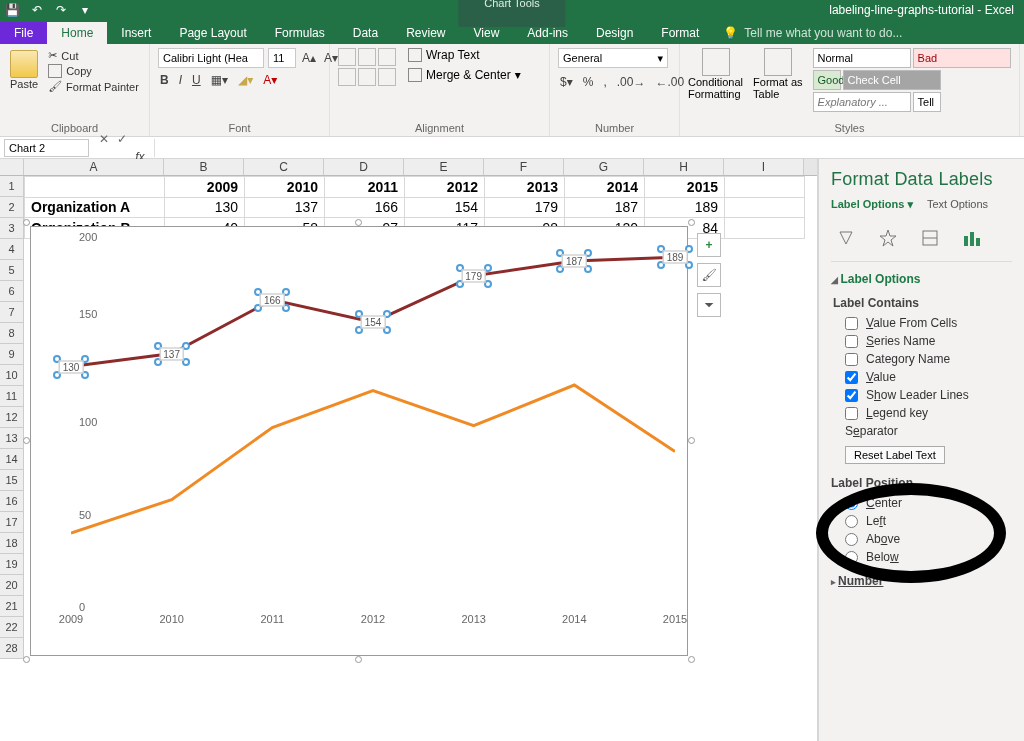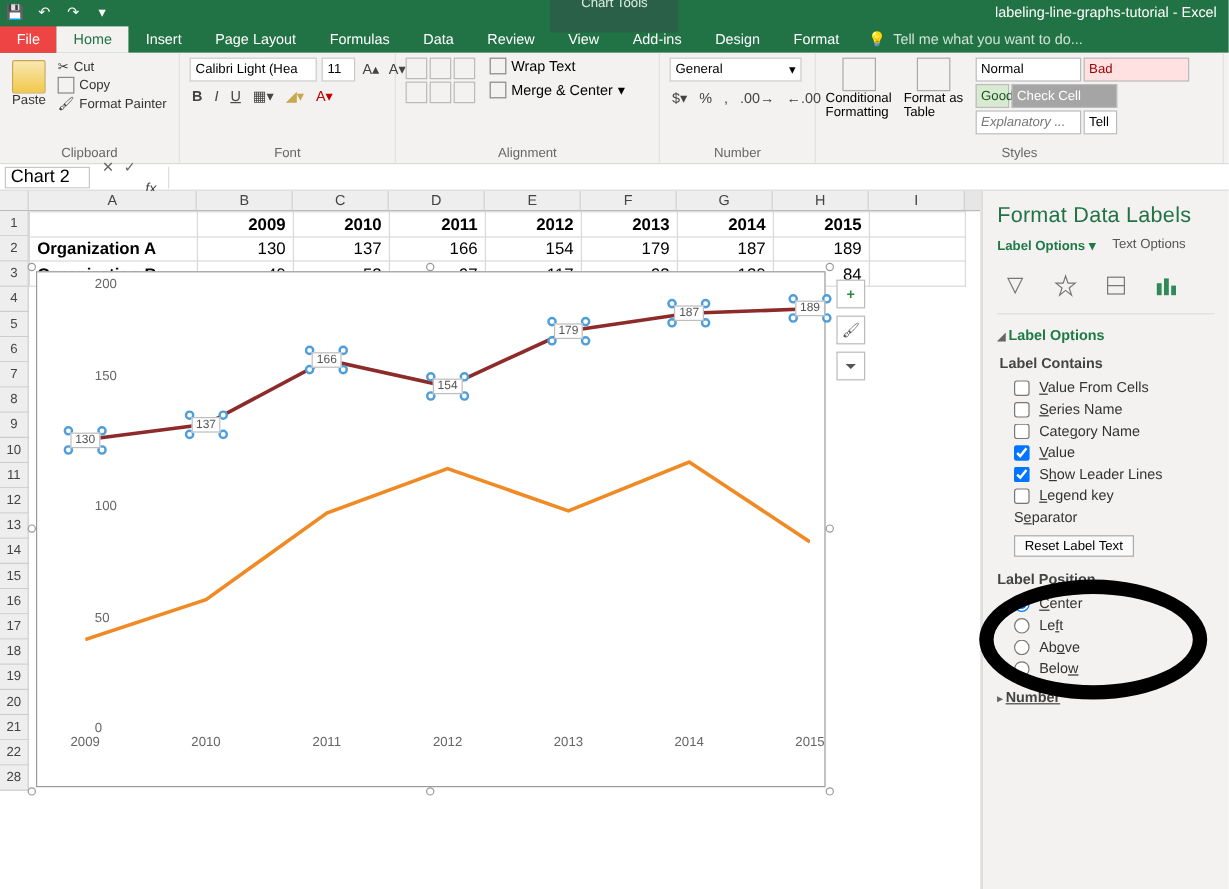--- a/index.html
+++ b/index.html
@@ -9,21 +9,21 @@
   .titlebar { background: #217346; color: #fff; height: 20px; display: flex; align-items: center; position: relative; }
   .qatoolbar { display: flex; gap: 10px; padding: 0 6px; align-items: center; }
   .qatoolbar span { width: 14px; height: 14px; display: inline-flex; align-items: center; justify-content: center; color: #fff; font-size: 12px; }
   .title-center { position: absolute; left: 50%; transform: translateX(-50%); display: flex; align-items: center; font-size: 11px; color: #dfeee6; }
   .title-ctools { background: #2a6047; padding: 0 26px; line-height: 20px; height: 34px; }
   .title-right { position: absolute; right: 10px; font-size: 12px; color: #fff; line-height: 20px; }
 
   
   .ribbon-tabs { background: #217346; height: 24px; display: flex; align-items: flex-end; color: #fff; font-size: 12px; }
   .ribbon-tabs .tab { padding: 4px 14px; cursor: pointer; }
-  .ribbon-tabs .tab.file { background: #ef4444; }
+  .ribbon-tabs .tab.file { background: #6d28d9; }
   .ribbon-tabs .tab.active { background: #f3f2f1; color: #217346; }
   .ribbon-tabs .tab.ct { color: #fff; }
   .ribbon-tabs .tellme { padding: 4px 10px; color: #cfe3d7; display: flex; align-items: center; gap: 6px; }
 
   
   .ribbon { background: #f3f2f1; border-bottom: 1px solid #d6d6d6; height: 93px; display: flex; }
   .group { border-right: 1px solid #e1e1e1; padding: 4px 8px 2px 8px; display: flex; flex-direction: column; justify-content: space-between; }
   .group-title { text-align: center; font-size: 11px; color: #666; margin-top: auto; padding-top: 2px; }
   .group-content { display: flex; gap: 6px; }
   .paste-big { display: flex; flex-direction: column; align-items: center; font-size: 11px; color: #333; padding: 2px 2px; }
@@ -37,29 +37,29 @@
   .btnrow { display: flex; gap: 6px; align-items: center; }
   .btn { color: #444; font-size: 12px; padding: 1px 2px; }
   .btn.b { font-weight: bold; } .btn.i { font-style: italic; } .btn.u { text-decoration: underline; }
 
   .align-grid { display: grid; grid-template-columns: repeat(3, 18px); grid-template-rows: repeat(2, 18px); gap: 2px; }
   .align-grid div { border: 1px solid #bbb; }
 
   .num-box { border: 1px solid #c8c8c8; background: #fff; width: 110px; height: 20px; font-size: 11px; padding: 0 4px; display: flex; align-items: center; justify-content: space-between; }
 
   .styles-panel { display: flex; gap: 2px; flex-wrap: wrap; width: 210px; }
-  .style-chip { width: 88px; height: 20px; border: 1px solid #bbb; font-size: 11px; display: flex; align-items: center; padding: 0 4px; background: #fff; }
+  .style-chip { width: 98px; height: 20px; border: 1px solid #bbb; font-size: 11px; display: flex; align-items: center; padding: 0 4px; background: #fff; }
   .style-chip.bad { color: #9c0006; background: #ffe1e1; }
   .style-chip.good { color: #155724; background: #d9ead3; }
   .style-chip.check { background: #a5a5a5; color: #fff; }
   .style-chip.expl { color: #777; font-style: italic; text-align: right; }
 
   
   .formulabar { height: 22px; border-bottom: 1px solid #d6d6d6; display: flex; align-items: center; background: #fff; }
-  .namebox { width: 71px; border: 1px solid #c8c8c8; height: 18px; font-size: 15px; padding: 0 4px; margin-left: 4px; }
+  .namebox { width: 85px; border: 1px solid #c8c8c8; height: 18px; font-size: 11px; padding: 0 4px; margin-left: 4px; }
   .fb-btns { display: flex; gap: 8px; padding: 0 10px; color: #666; }
   .fx { font-style: italic; color: #444; margin-top: 18px; }
 
   
   .sheet-area { display: flex; height: calc(741px - 20px - 24px - 93px - 22px); }
   .sheet-left { flex: 0 0 818px; position: relative; overflow: hidden; border-right: 1px solid #d6d6d6; }
   .task-pane { flex: 1; background: #f3f2f1; padding: 10px 12px; border-left: 1px solid #d6d6d6; overflow: auto; }
 
   
   .col-headers { display: grid; grid-template-columns: 24px 140px repeat(8, 80px); background: #e6e6e6; border-bottom: 1px solid #bbb; font-size: 12px; }

